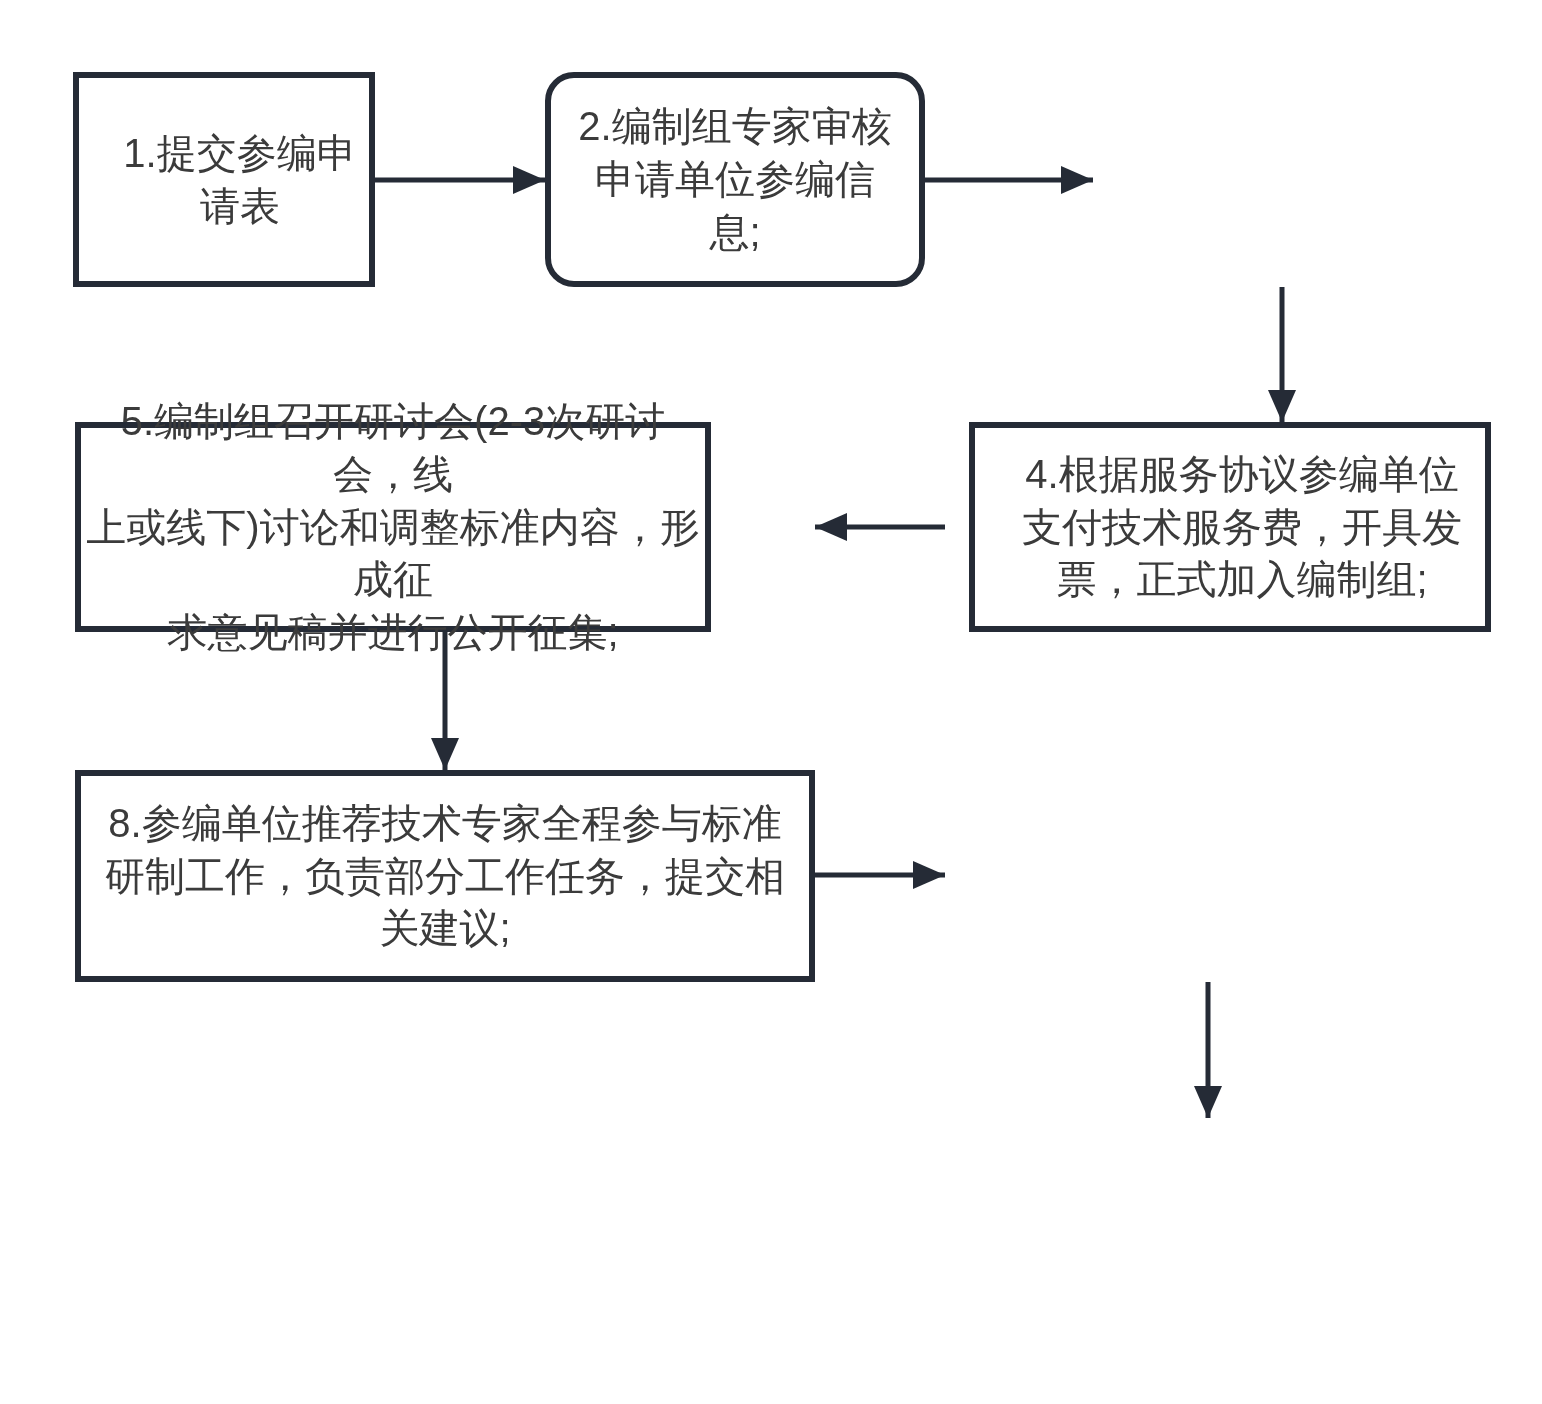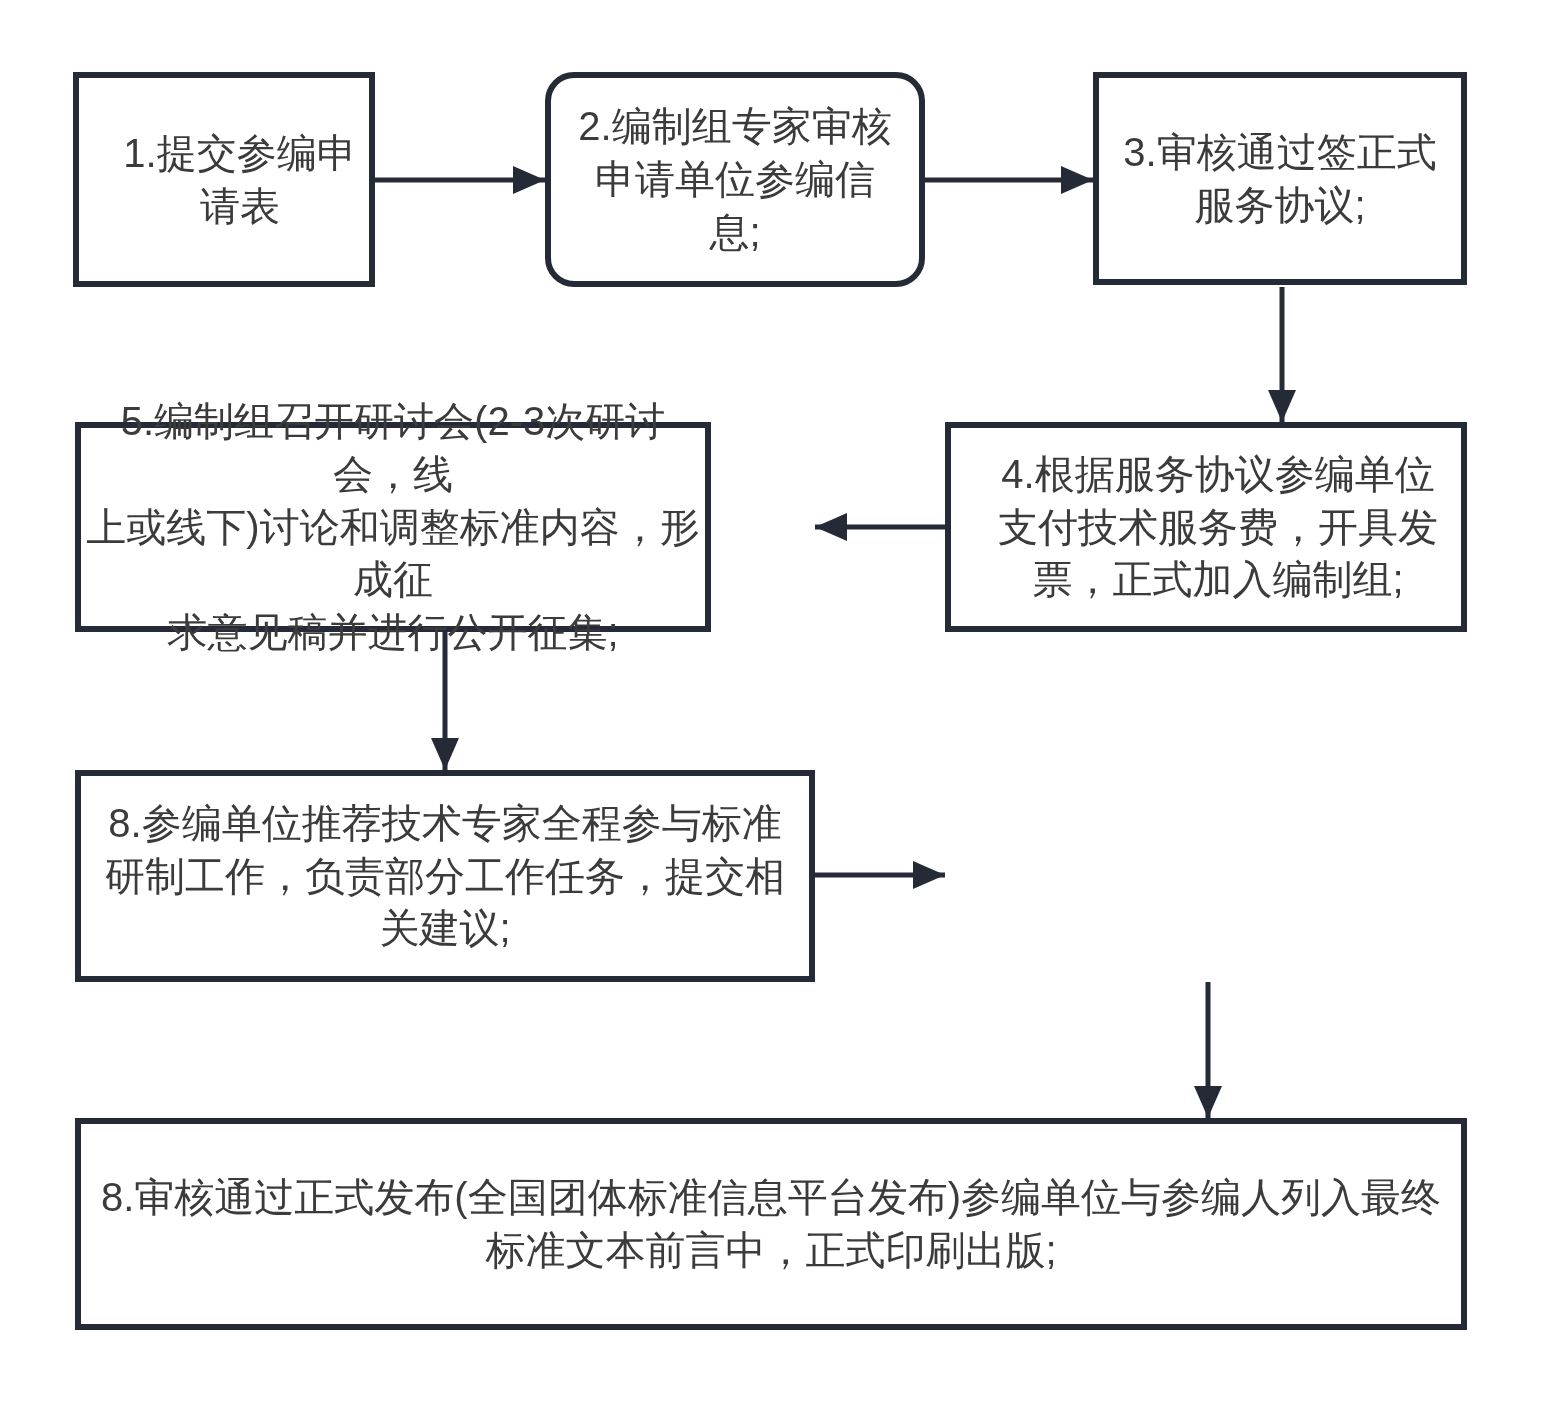--- a/index.html
+++ b/index.html
@@ -47,21 +47,21 @@
     justify-content:center;
     text-align:center;
     white-space:pre-line;
     font-size:40px;
     line-height:1.32;
     color:var(--text);
   }
   .n1{left:73px;  top:72px;   width:302px;  height:215px;padding-left:32px;}
   .n2{left:545px; top:72px;   width:380px;  height:215px;border-radius:29px;}
   .n3{left:1093px;top:72px;   width:374px;  height:213px;}
-  .n4{left:945px; top:422px;  width:522px;  height:210px;padding-left:24px;}
+  .n4{left:969px; top:422px;  width:522px;  height:210px;padding-left:24px;}
   .n5{left:75px;  top:422px;  width:636px;  height:210px;}
   .n6{left:75px;  top:770px;  width:740px;  height:212px;}
   .n7{left:945px; top:770px;  width:522px;  height:212px;}
   .n8{left:75px;  top:1118px; width:1392px; height:212px;}
 </style>
 </head>
 <body>
 
 <div class="canvas">
 
@@ -80,32 +80,28 @@
     <line class="edge" x1="1208" y1="982" x2="1208" y2="1118" marker-end="url(#arrowhead)"></line>
   </svg>
 
   <div class="node n1">1.提交参编申
 请表</div>
 
   <div class="node n2">2.编制组专家审核
 申请单位参编信
 息;</div>
 
-  <div class="node n3">3.审核通过签正式
-服务协议;</div>
 
   <div class="node n4">4.根据服务协议参编单位
 支付技术服务费，开具发
 票，正式加入编制组;</div>
 
   <div class="node n5">5.编制组召开研讨会(2-3次研讨会，线
 上或线下)讨论和调整标准内容，形成征
 求意见稿并进行公开征集;</div>
 
   <div class="node n6">8.参编单位推荐技术专家全程参与标准
 研制工作，负责部分工作任务，提交相
 关建议;</div>
 
 
-  <div class="node n8">8.审核通过正式发布(全国团体标准信息平台发布)参编单位与参编人列入最终
-标准文本前言中，正式印刷出版;</div>
 
 </div>
 
 </body></html>

